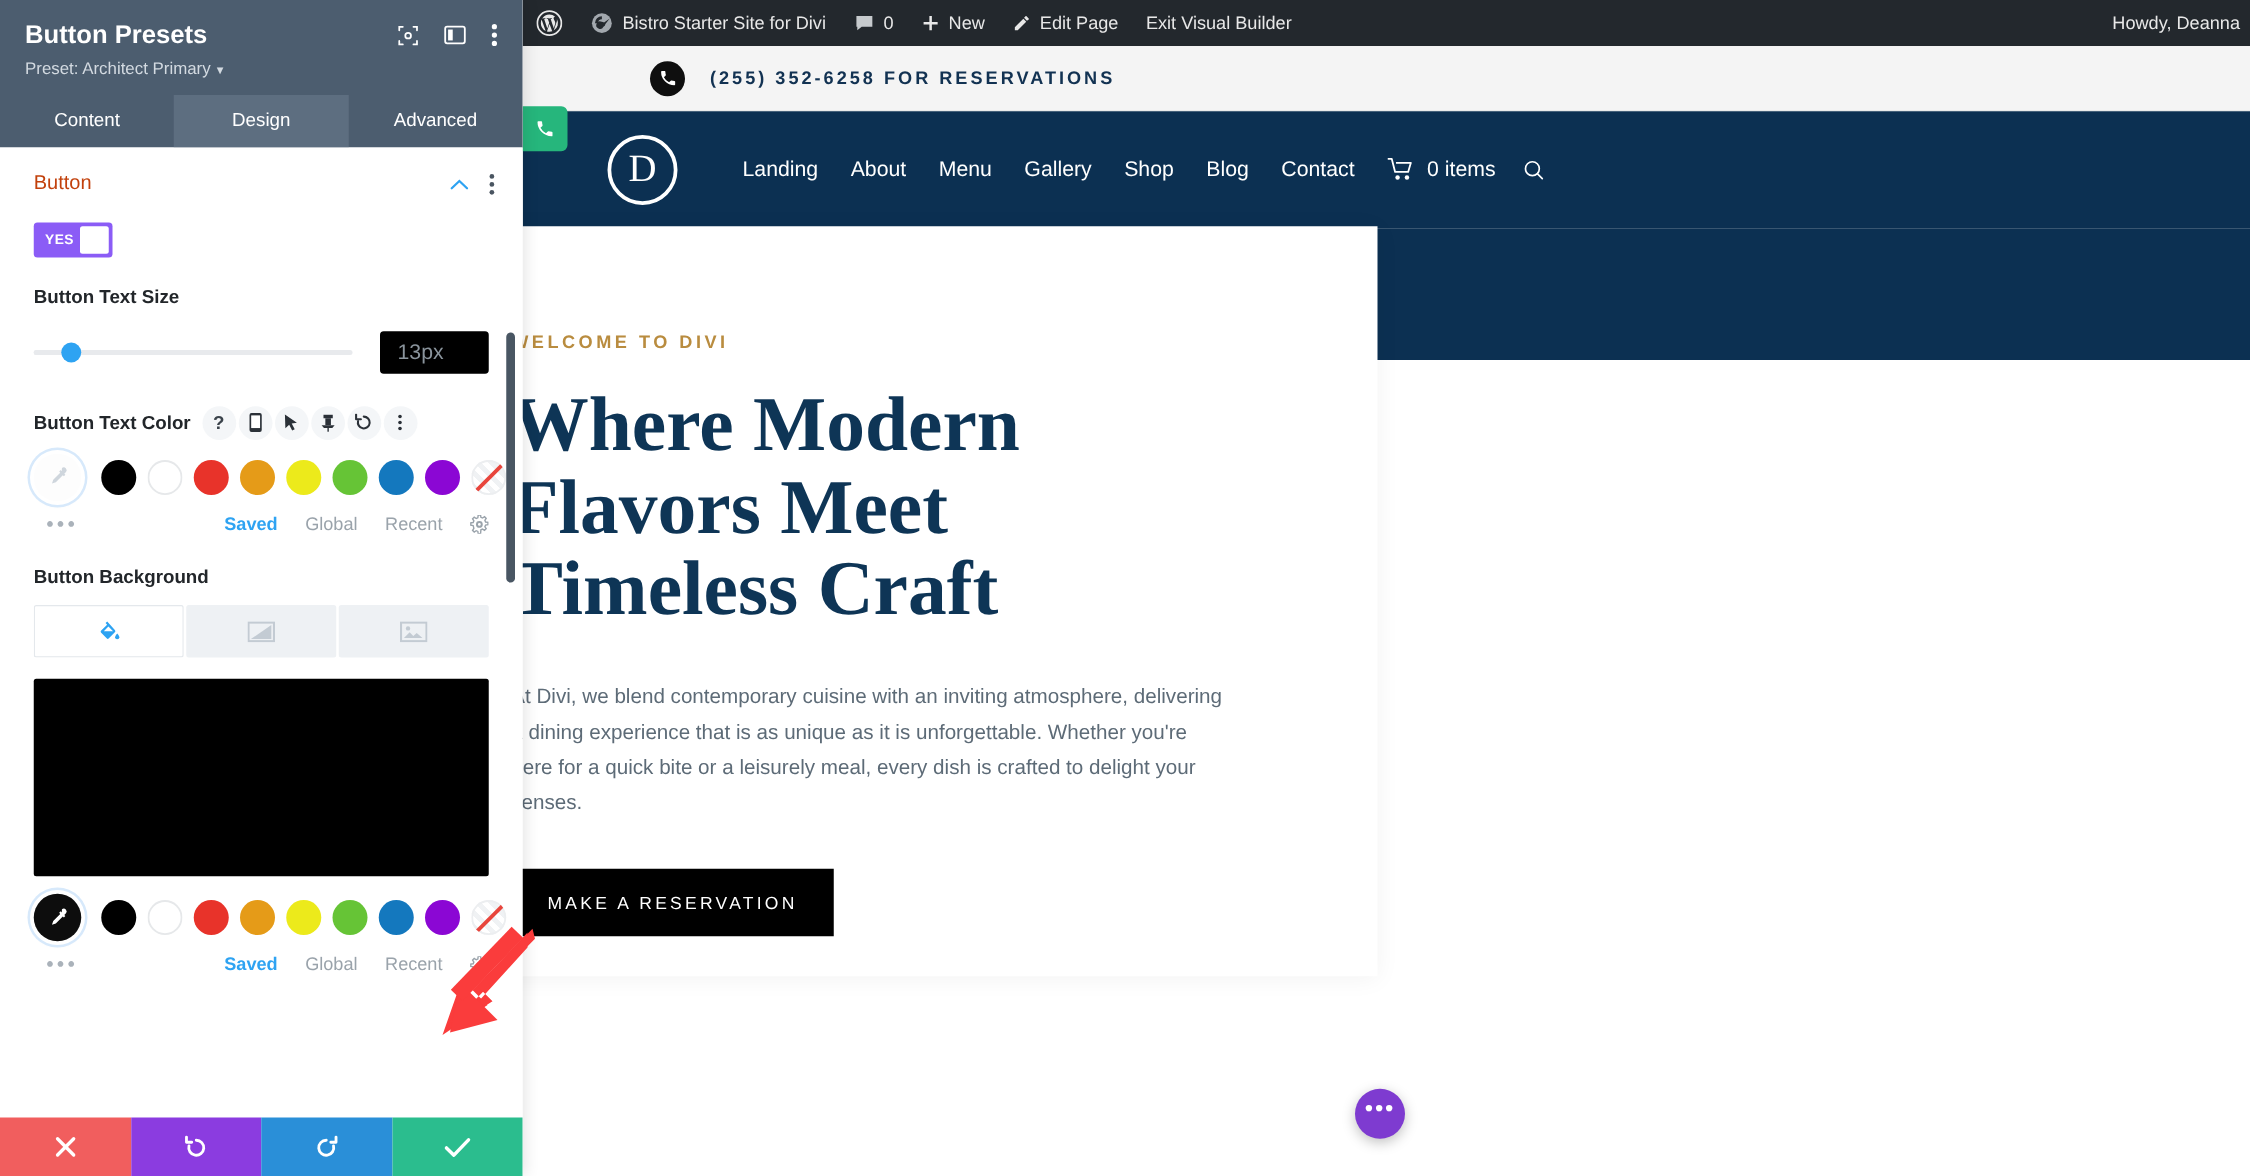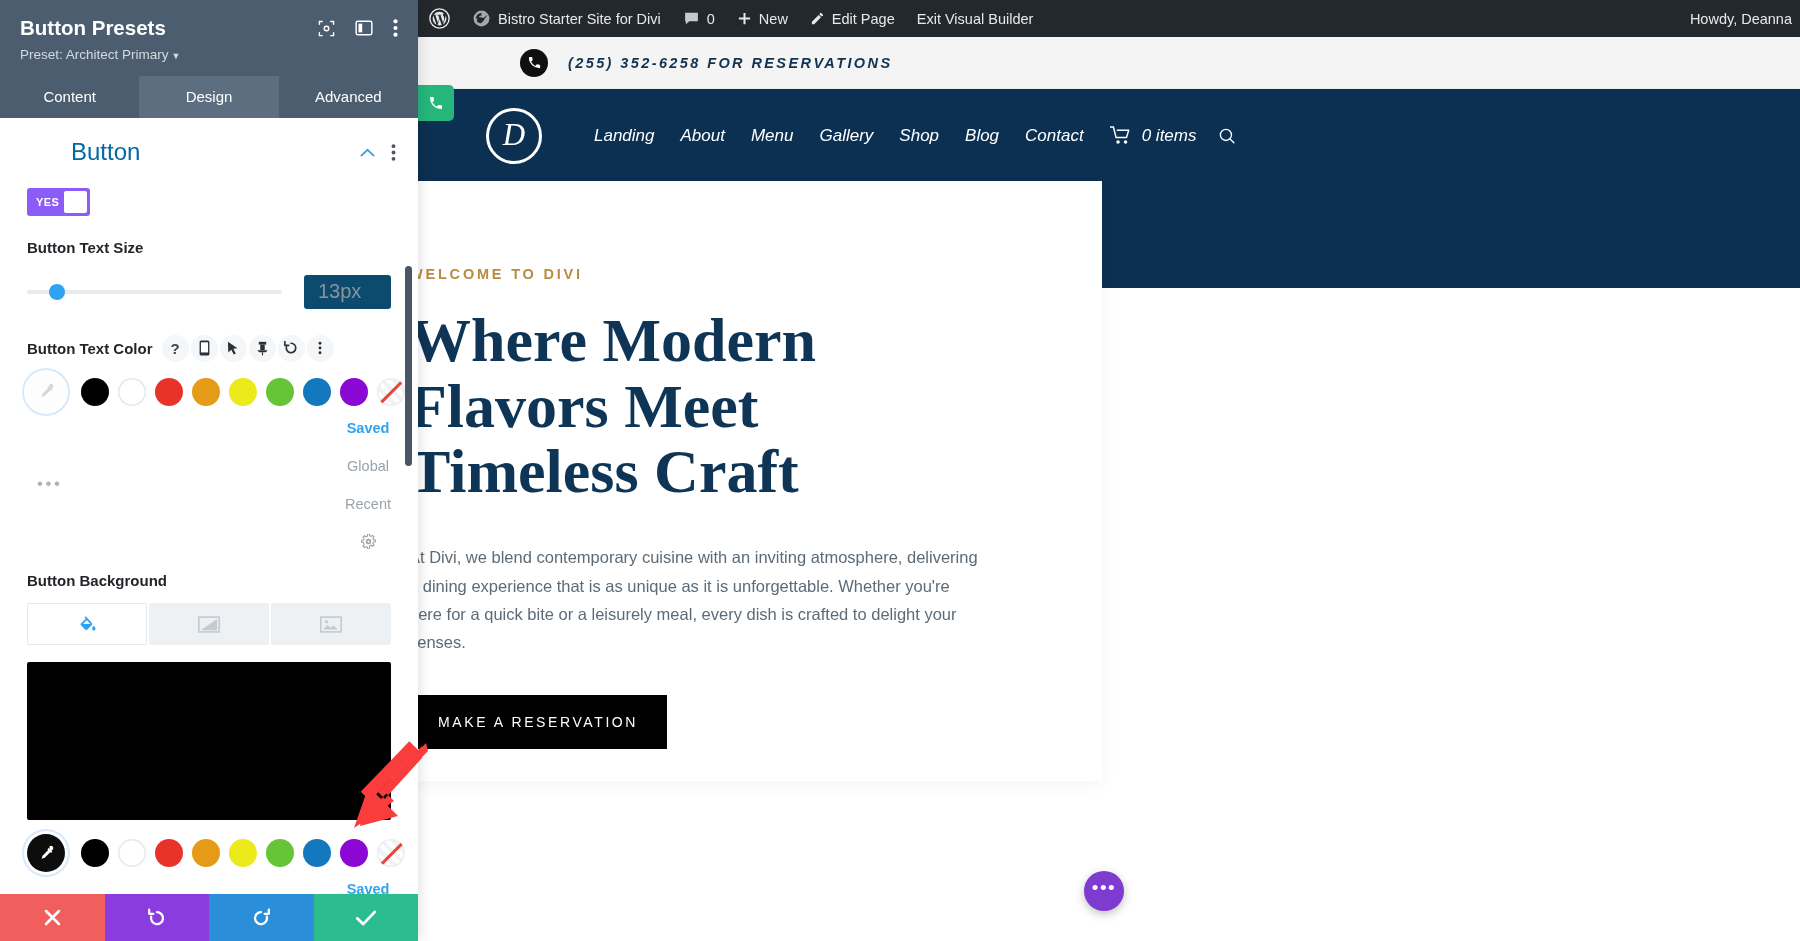--- a/index.html
+++ b/index.html
@@ -38,21 +38,21 @@
   .avatar-head { width: 8px; height: 8px; border-radius: 50%; background: #f3f4f5; margin-bottom: -1px; position: relative; }
   .avatar-head::after {
     content:''; position:absolute; width: 15px; height: 9px; border-radius: 7px 7px 0 0;
     background: #f3f4f5; left: -3.5px; top: 10px;
   }
   .search-ico { width: 18px; height: 18px; display:block; }
 
   
   .site {
     position: absolute; left: 418px; top: 37px; width: 1382px; height: 904px;
-    background: #ffffff; overflow: hidden; font-style: italic;
+    background: #ffffff; overflow: hidden;
   }
   .topbar {
     height: 52px; background: #f4f4f4;
     display: flex; align-items: center; padding-left: 102px;
     border-bottom: 1px solid #eaeaea;
   }
   .phone-circle {
     width: 28px; height: 28px; border-radius: 50%; background: #0f0f0f;
     display: flex; align-items: center; justify-content: center; margin-right: 20px; flex: none;
   }
@@ -189,43 +189,43 @@
     position: absolute; right: 3px; top: 8px; width: 7px; bottom: 96px;
   }
   .scroll-thumb {
     position: absolute; right: 3px; top: 140px; width: 7px; height: 200px;
     background: #3a4856; border-radius: 4px; opacity: .92;
   }
 
   .sec-head {
     display: flex; align-items: center; padding: 20px 22px 0 27px;
   }
-  .sec-title { color: #0369a1; font-size: 24px; margin-left: 44px; }
+  .sec-title { color: #c2410c; font-size: 16px; }
   .sec-tools { margin-left: auto; display: flex; align-items: center; gap: 16px; }
   .sec-tools svg { display:block; }
 
   .field { padding: 0 27px; margin-top: 22px; }
   .field-label { font-size: 15px; color: #22262a; font-weight: 700; line-height: 1.3; }
   .toggle {
     margin-top: 11px; width: 63px; height: 28px; background: #8b5cf6; border-radius: 3px;
     display: flex; align-items: center; padding: 3px;
   }
   .toggle-text { color: #fff; font-size: 11px; font-weight: 700; padding: 0 5px 0 6px; letter-spacing: .4px; }
   .toggle-knob { width: 28px; height: 22px; background: #fff; border-radius: 2px; }
 
   .range-row { display: flex; align-items: center; gap: 22px; margin-top: 17px; }
   .range { position: relative; flex: 1; height: 4px; background: #e8eaed; border-radius: 3px; }
   .range-fill { position: absolute; left: 0; top: 0; height: 4px; width: 10%; background: #e8eaed; border-radius: 3px; }
   .range-knob {
     position: absolute; left: 8.5%; top: -6px; width: 16px; height: 16px;
     background: #2ea3f2; border-radius: 50%;
   }
   .range-val {
-    width: 87px; height: 34px; background: #0c4a6e; border-radius: 3px; color: #8a949c;
-    display: flex; align-items: center; padding-left: 14px; font-size: 20px; flex:none;
+    width: 87px; height: 34px; background: #000000; border-radius: 3px; color: #8a949c;
+    display: flex; align-items: center; padding-left: 14px; font-size: 17px; flex:none;
   }
 
   .opt-head { display: flex; align-items: center; gap: 0; padding: 0 27px; margin-top: 26px; }
   .opt-label { font-size: 15px; color: #22262a; font-weight: 700; margin-right: 9px; }
   .opt-ico {
     width: 27px; height: 27px; border-radius: 50%; background: #f4f6f8;
     display: flex; align-items: center; justify-content: center; margin-right: 2px;
   }
   .opt-ico svg { display:block; }
   .qmark { font-size: 15px; font-weight: 700; color: #3b434b; }
@@ -242,21 +242,21 @@
   .sw-none {
     background: repeating-linear-gradient(45deg,#fff 0 4px,#f0f2f4 4px 8px);
     position: relative; overflow: hidden; box-shadow: inset 0 0 0 1.5px #eceef0;
   }
   .sw-none::after {
     content:''; position: absolute; left: -4px; top: 12.5px; width: 38px; height: 2.5px;
     background: #e8453c; transform: rotate(-45deg);
   }
   .sw-row2 { display: flex; align-items: center; padding: 0 27px; margin-top: 9px; }
   .dots3 { color: #aab2ba; font-size: 17px; letter-spacing: 2.5px; padding-left: 10px; }
-  .sw-tabs { margin-left: auto; display: flex; align-items: center; gap: 22px; flex-direction: column; }
+  .sw-tabs { margin-left: auto; display: flex; align-items: center; gap: 22px; }
   .sw-tab { font-size: 14.5px; color: #9aa3ab; }
   .sw-tab.active { color: #2ea3f2; font-weight: 700; }
   .gear svg { display:block; }
 
   .bg-tabs { display: flex; gap: 2px; padding: 0 27px; margin-top: 13px; }
   .bg-tab {
     flex: 1; height: 42px; background: #eef1f4; border-radius: 2px;
     display: flex; align-items: center; justify-content: center;
   }
   .bg-tab.active { background: #fff; box-shadow: inset 0 0 0 1px #e4e8ec; }

